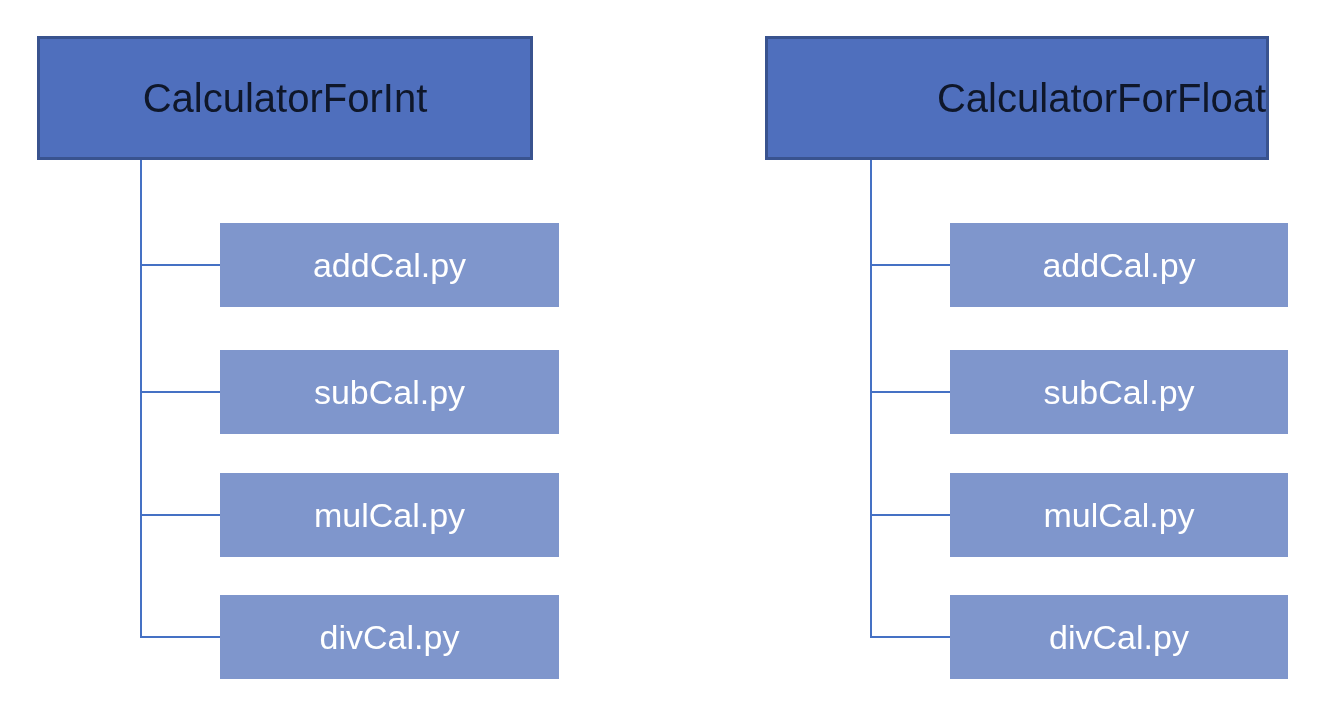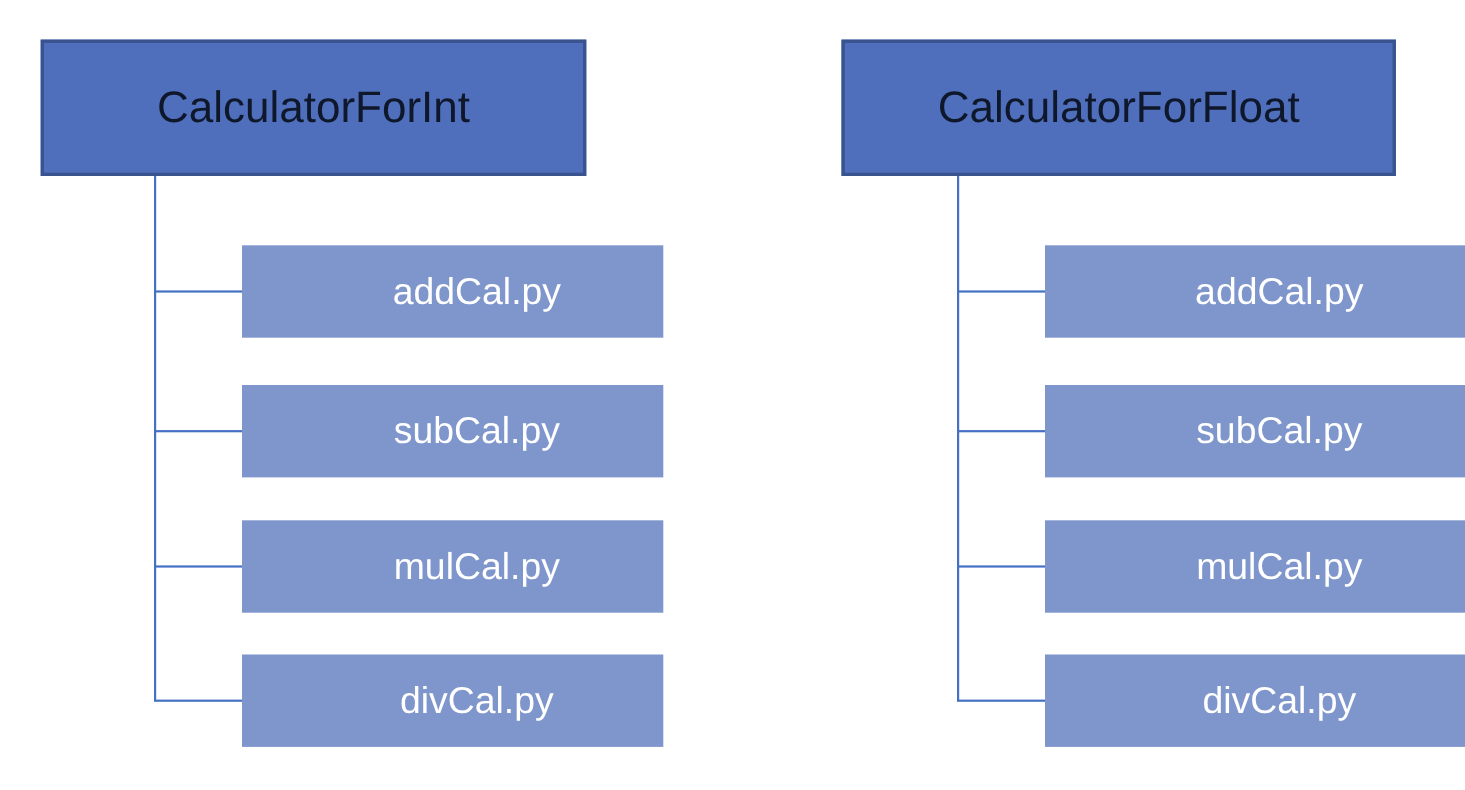--- a/index.html
+++ b/index.html
@@ -34,21 +34,21 @@
     top: 36px;
     height: 124px;
     box-sizing: border-box;
     background: #4F6FBD;
     border: 3px solid #39538F;
     display: flex;
     align-items: center;
     justify-content: center;
   }
   .tree.left  .root-node { left: 37px; width: 496px; }
-  .tree.right .root-node { left: 37px; width: 504px; }
+  .tree.right .root-node { left: 37px; width: 504px; justify-content: flex-end; }
   .root-label {
     color: #0f172a;
     font-size: 40px;
     line-height: 1;
     letter-spacing: 0px;
     white-space: nowrap;
   }
 
   
   .trunk {
@@ -79,21 +79,20 @@
   .tree.right .connector { left: 142px; width: 80px; }
 
   .child-node {
     position: absolute;
     top: 0;
     height: 84px;
     background: #7F96CC;
     display: flex;
     align-items: center;
     justify-content: center;
-    padding-left: 44px;
   }
   .tree.left  .child-node { left: 220px; width: 339px; }
   .tree.right .child-node { left: 222px; width: 338px; }
 
   .child-label {
     color: #FFFFFF;
     font-size: 34px;
     line-height: 1;
     white-space: nowrap;
   }

